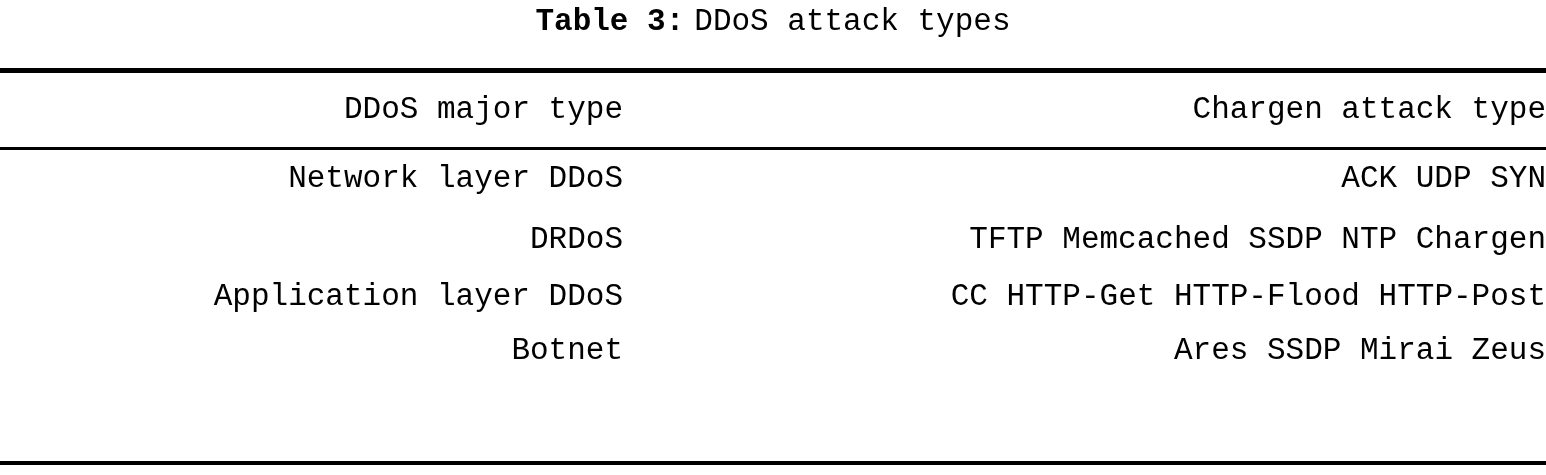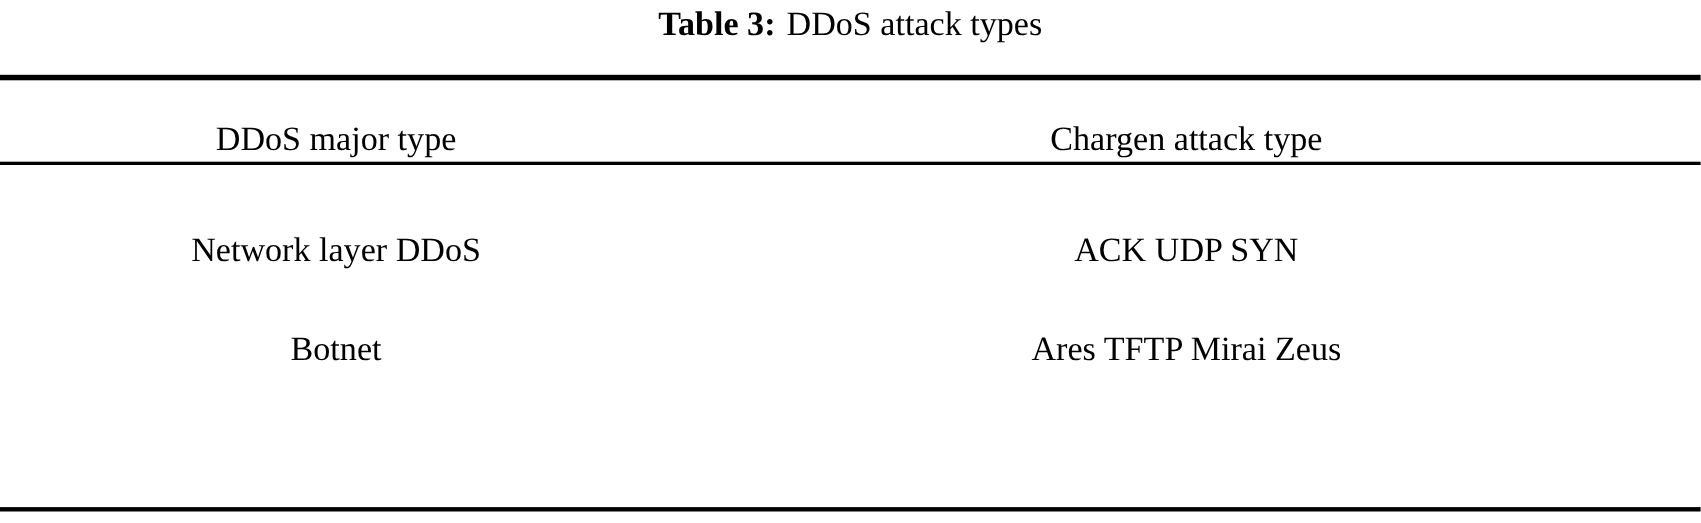--- a/index.html
+++ b/index.html
@@ -14,20 +14,21 @@
     font-family: "Liberation Serif", "DejaVu Serif", serif;
     color: #000000;
     -webkit-font-smoothing: antialiased;
   }
 
   .table-figure {
     position: relative;
     width: 1542px;
     height: 475px;
     box-sizing: border-box;
+    font-family: Liberation Mono, monospace;
   }
 
   
   .caption {
     position: absolute;
     left: 0;
     top: 2px;
     width: 1546px;
     text-align: center;
     font-size: 31px;
@@ -62,23 +63,23 @@
     left: 0;
     top: 73px;
     width: 1546px;
     border-collapse: collapse;
     table-layout: fixed;
   }
   .tbl col.c1 { width: 623px; }
   .tbl col.c2 { width: 923px; }
 
   .tbl th, .tbl td {
-    padding: 16px;
+    padding: 0;
     margin: 0;
-    text-align: center;
+    text-align: right;
     vertical-align: baseline;
     font-weight: normal;
     font-size: 31px;
     white-space: nowrap;
     overflow: hidden;
   }
 
   .head-row th {
     height: 74px;
     padding-left: 4px;
@@ -124,19 +125,27 @@
         <th>DDoS major type</th>
         <th>Chargen attack type</th>
       </tr>
     </thead>
     <tbody>
       <tr class="body-row">
         <td>Network layer DDoS</td>
         <td>ACK UDP SYN</td>
       </tr>
       <tr class="body-row">
+        <td>DRDoS</td>
+        <td>TFTP Memcached SSDP NTP Chargen</td>
+      </tr>
+      <tr class="body-row">
+        <td>Application layer DDoS</td>
+        <td>CC HTTP-Get HTTP-Flood HTTP-Post</td>
+      </tr>
+      <tr class="body-row">
         <td>Botnet</td>
-        <td>Ares TFTP Mirai Zeus</td>
+        <td>Ares SSDP Mirai Zeus</td>
       </tr>
     </tbody>
   </table>
 
 </div>
 
 </body></html>

